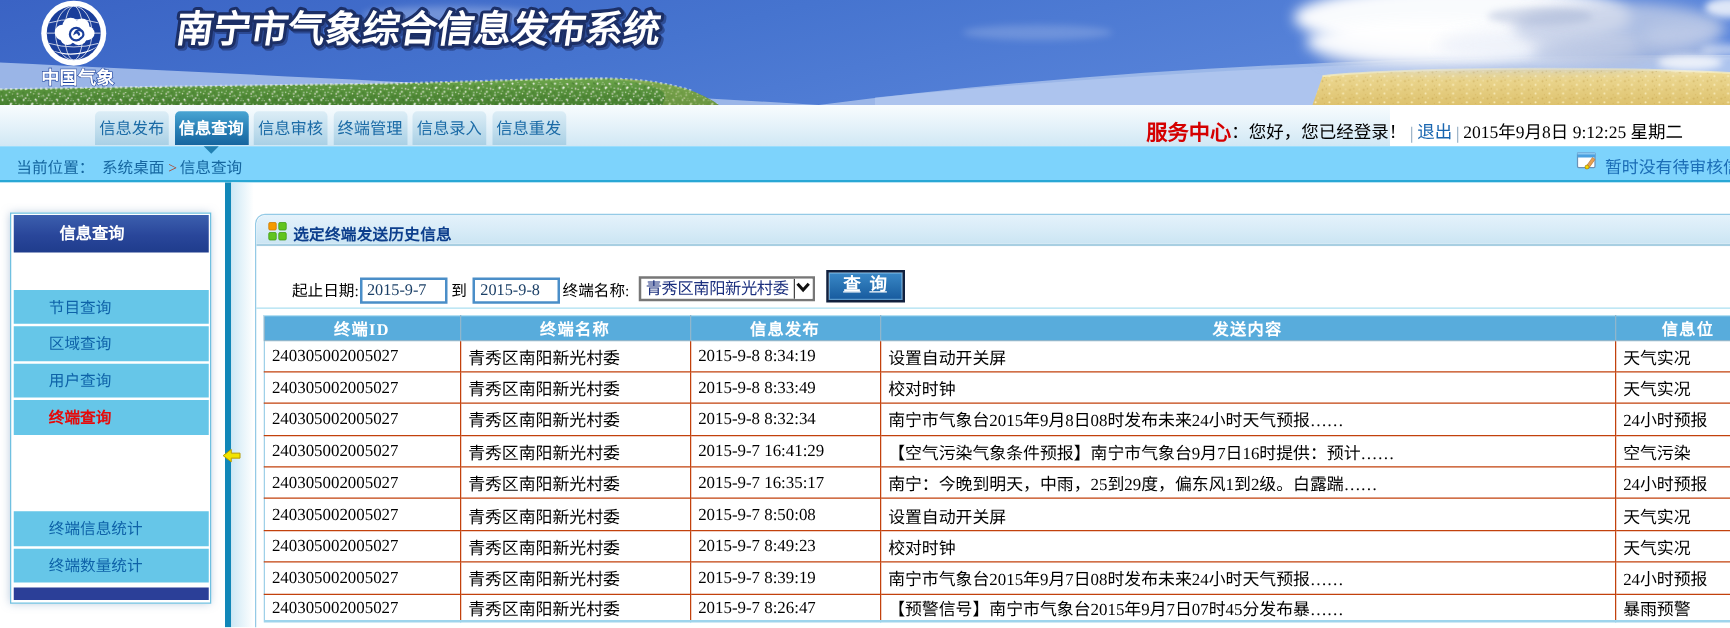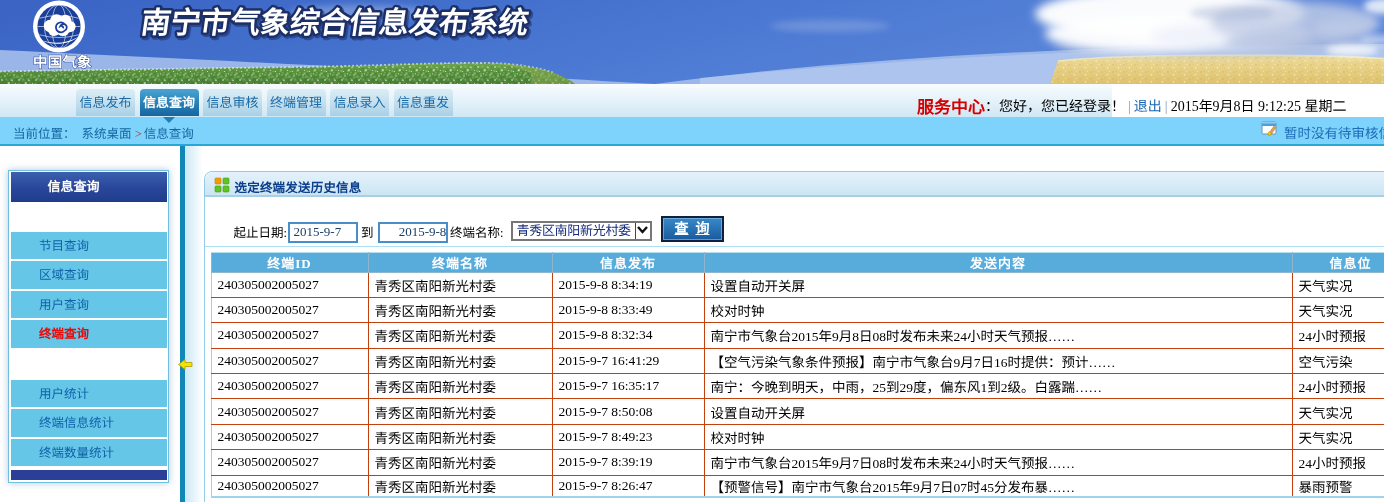--- a/index.html
+++ b/index.html
@@ -220,40 +220,39 @@
     <div id="divfade"></div>
     <svg style="position:absolute;left:178px;top:213px" width="15" height="11" viewBox="0 0 15 11">
       <path d="M14 3.5 L7 3.5 L7 0.5 L0.5 5.5 L7 10.5 L7 7.5 L14 7.5 Z" fill="#f2e400" stroke="#b89a00" stroke-width="0.8"></path>
     </svg>
     <div id="side">
       <div class="hd">信息查询</div>
       <div class="sitem" style="top:61.1px">节目查询</div>
       <div class="sitem" style="top:90.7px">区域查询</div>
       <div class="sitem" style="top:120.3px">用户查询</div>
       <div class="sitem red" style="top:149.9px">终端查询</div>
-      <div class="sitem" style="top:209.1px">用户统计</div>
       <div class="sitem" style="top:238.7px">终端信息统计</div>
       <div class="sitem" style="top:268.3px">终端数量统计</div>
       <div class="ft"></div>
     </div>
     <div id="panel">
       <div id="phead">
         <svg width="16" height="16" viewBox="0 0 16 16">
           <rect x="1" y="1" width="6" height="6" rx="1" fill="#f59a00" stroke="#c87800" stroke-width=".6"></rect>
           <rect x="9" y="1" width="6" height="6" rx="1" fill="#62c41e" stroke="#3f9a10" stroke-width=".6"></rect>
           <rect x="1" y="9" width="6" height="6" rx="1" fill="#62c41e" stroke="#3f9a10" stroke-width=".6"></rect>
           <rect x="9" y="9" width="6" height="6" rx="1" fill="#62c41e" stroke="#3f9a10" stroke-width=".6"></rect>
         </svg>
         <div class="t">选定终端发送历史信息</div>
       </div>
       <div id="frm">
         <span class="lab" style="left:29px">起止日期:</span>
         <input class="inp" style="left: 83px;" value="2015-9-7" readonly="">
         <span class="lab" style="left:156.5px">到</span>
-        <input class="inp" style="left: 173.8px; text-align: right;" value="2015-9-8" readonly="">
+        <input class="inp" style="left: 173.8px;" value="2015-9-8" readonly="">
         <span class="lab" style="left:245.5px">终端名称:</span>
         <div id="cmb">
           <div class="txt">青秀区南阳新光村委</div>
           <div class="btn"><svg width="13" height="14" viewBox="0 0 13 14">
                 <path d="M2 4 L6.5 9 L11 4" fill="none" stroke="#111" stroke-width="2.4"></path>
               </svg></div>
         </div>
         <div id="btnq"><span>查</span>&nbsp;&nbsp;<span>询</span></div>
       </div>
       <div id="frmline"></div>

